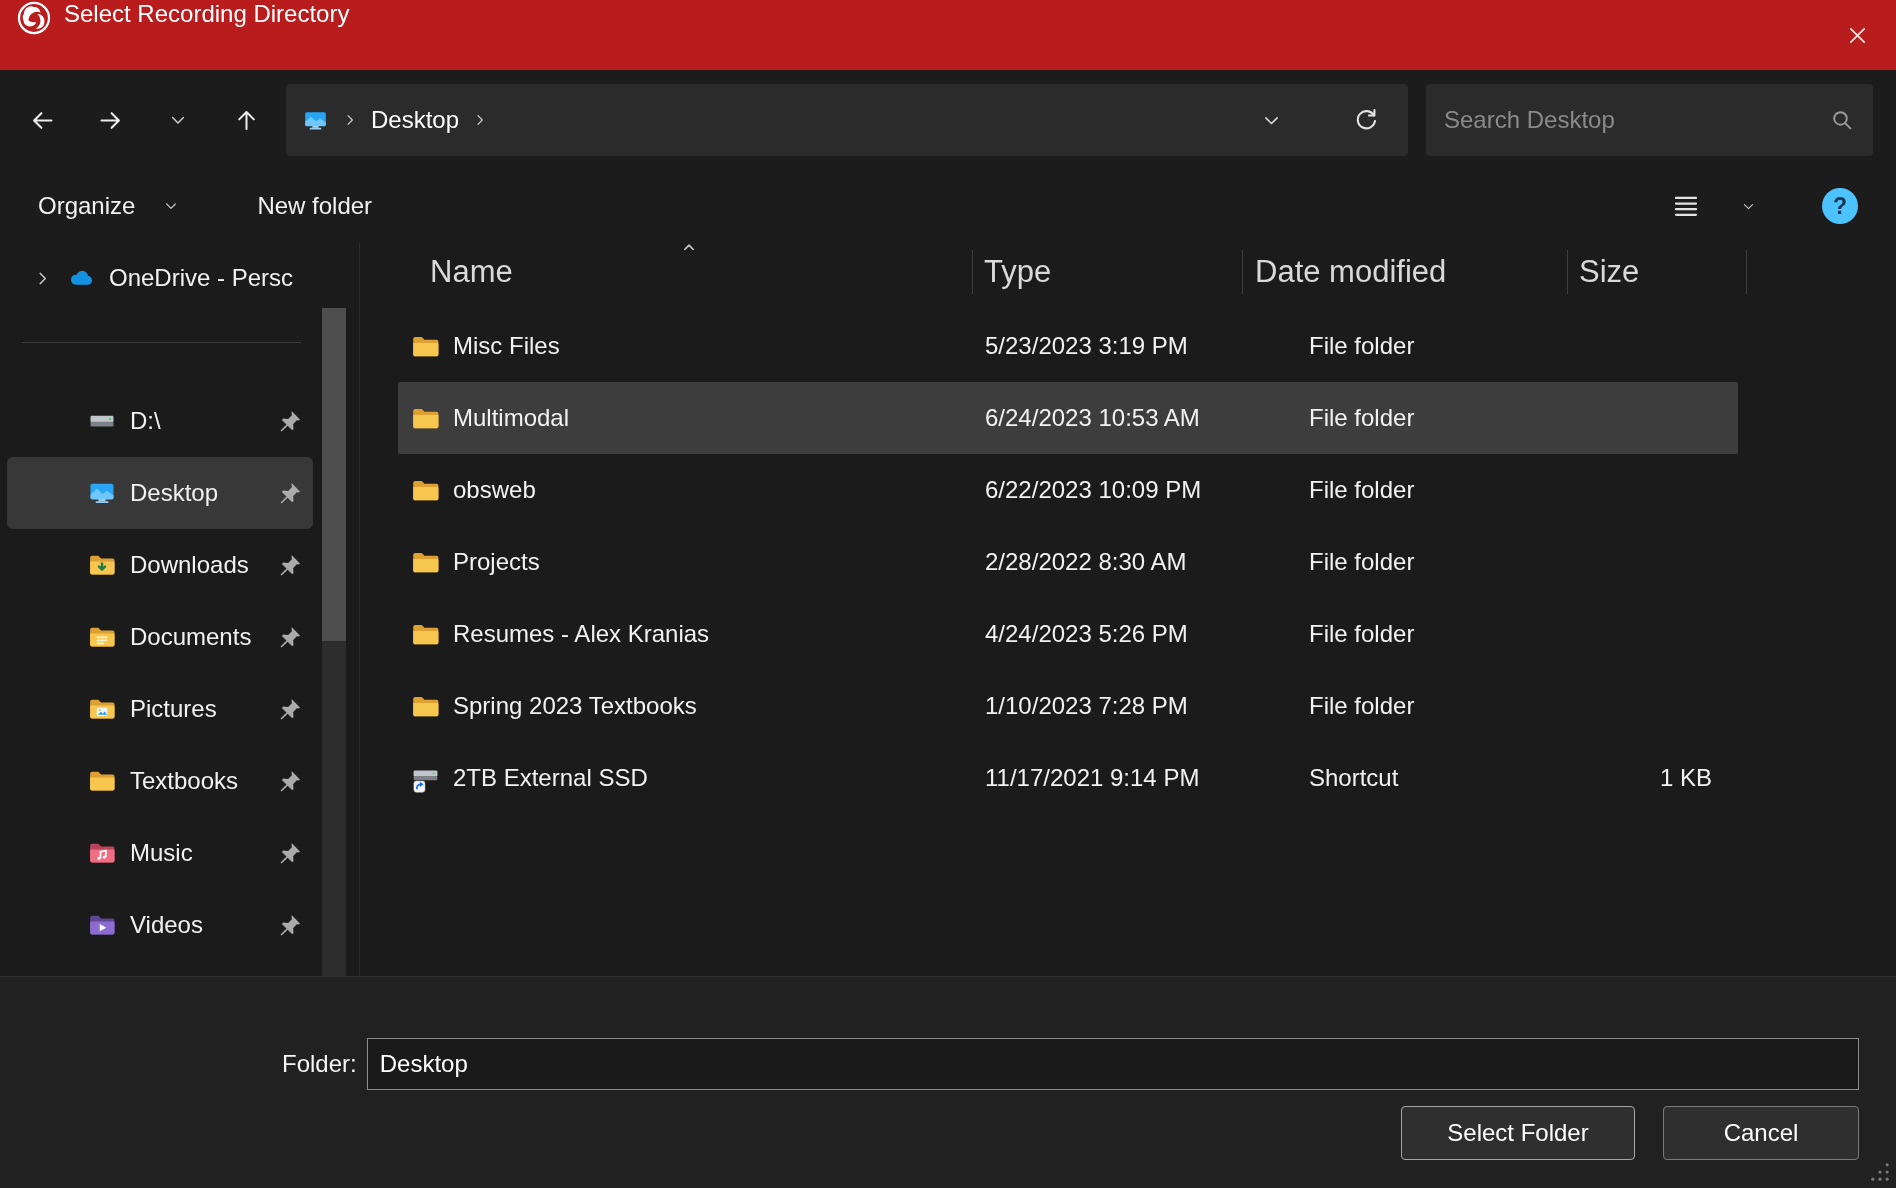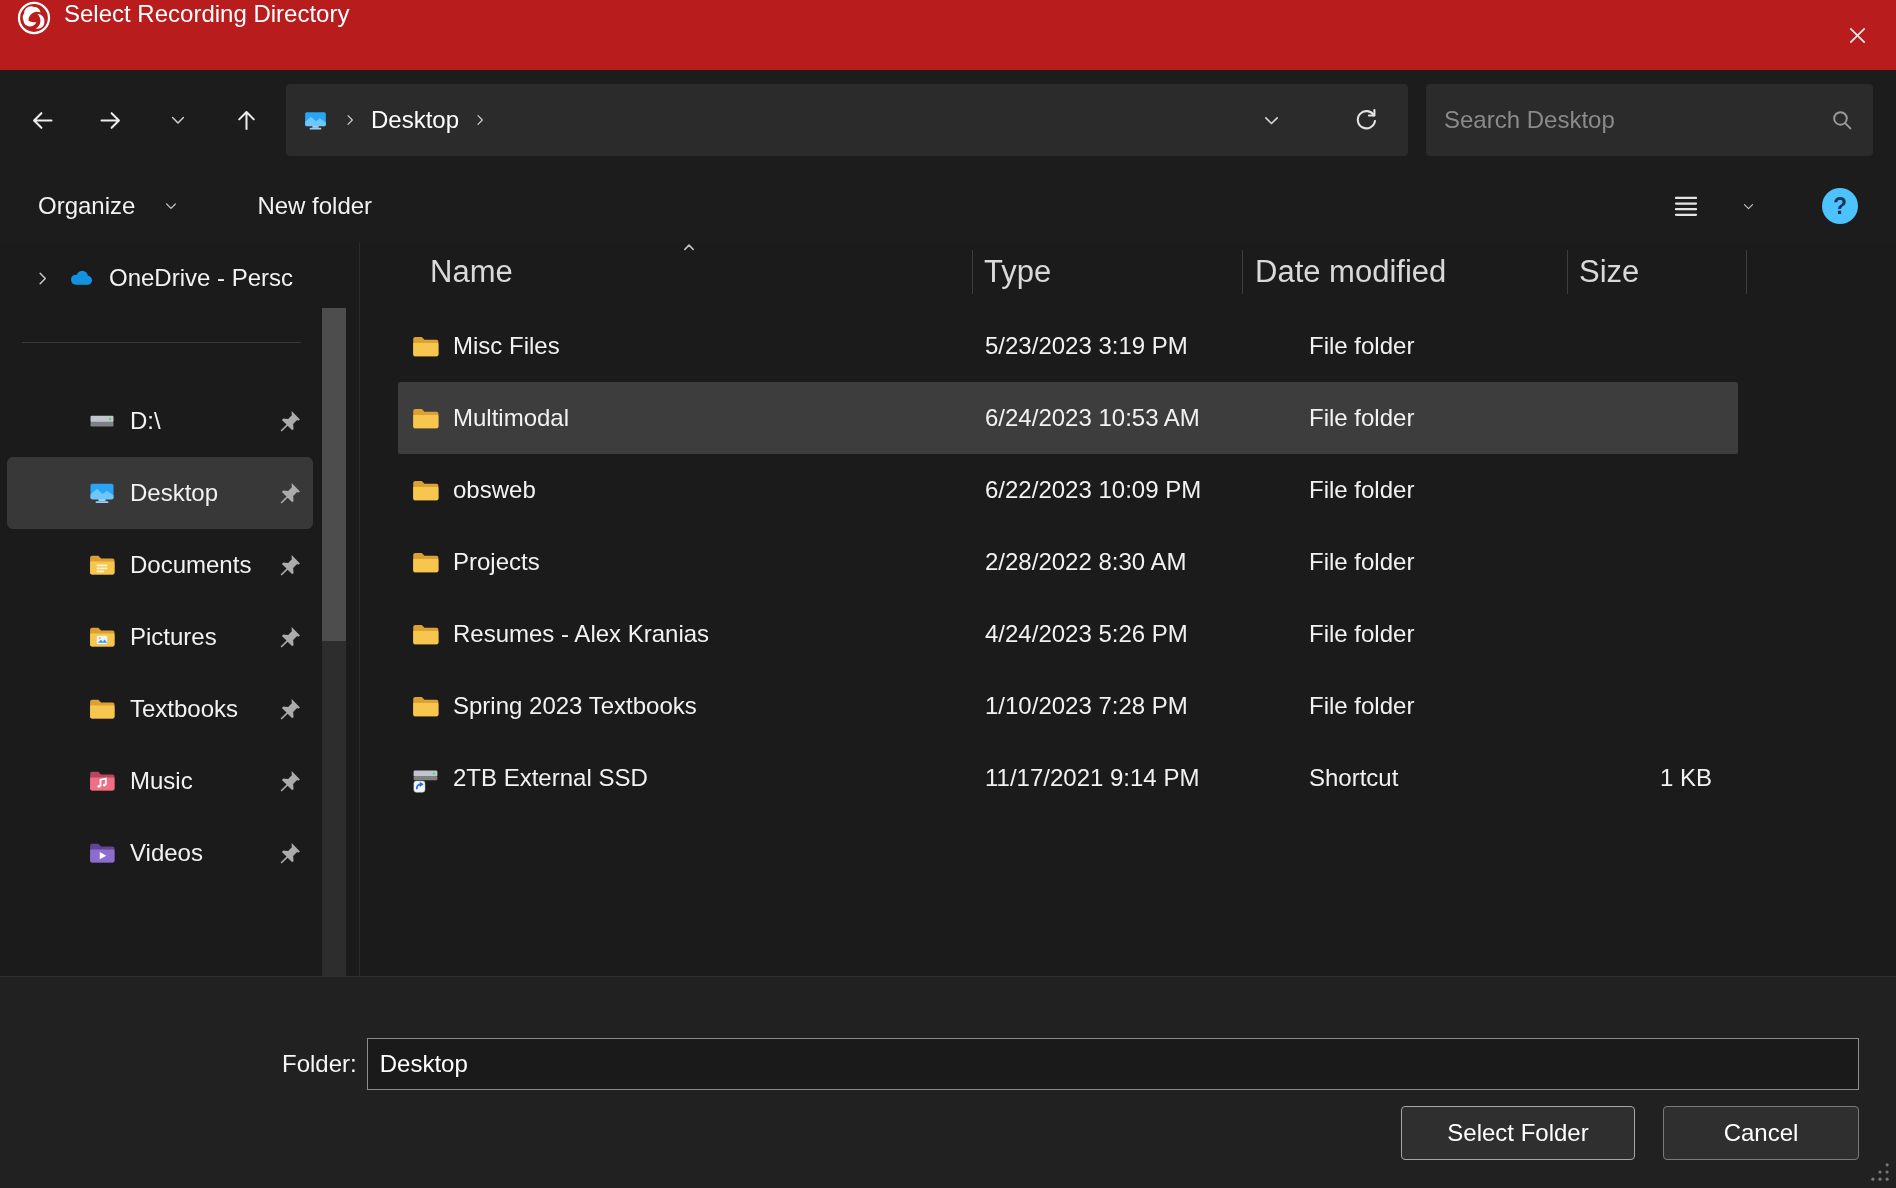--- a/index.html
+++ b/index.html
@@ -284,20 +284,35 @@
               </svg>
             </span>
             <span>Desktop</span>
             <span class="pin" data-icon="pin">
               <svg viewBox="0 0 24 24">
                 <path d="M13.5 2.8 21.2 10.5l-1.2 1.1-1.7-.2-3.4 3.4.4 4.6-1.2 1.2-4.3-4.3-5.5 5.5-1-1 5.5-5.5-4.3-4.3 1.2-1.2 4.6.4 3.4-3.4-.2-1.7Z" fill="#ababab"></path>
               </svg>
             </span>
           </div>
 
+          <div class="tree-item pinned">
+            <span class="nicon" data-icon="folder-downloads">
+              <svg viewBox="0 0 24 24">
+                <path d="M2.5 6.2c0-.9.7-1.6 1.6-1.6h5l2.1 2.1h9.2c.9 0 1.6.7 1.6 1.6V18c0 .9-.7 1.6-1.6 1.6H4.1c-.9 0-1.6-.7-1.6-1.6Z" fill="#dda032"></path>
+                <path d="M2.5 9.2h18.7c.7 0 .8.5.8 1V18c0 .9-.7 1.6-1.6 1.6H4.1c-.9 0-1.6-.7-1.6-1.6Z" fill="#f6c64e"></path>
+                <path d="M12 10.8v4.8M9.6 13.3 12 15.7l2.4-2.4" fill="none" stroke="#1e7a46" stroke-width="1.9" stroke-linecap="round" stroke-linejoin="round"></path>
+              </svg>
+            </span>
+            <span>Downloads</span>
+            <span class="pin" data-icon="pin">
+              <svg viewBox="0 0 24 24">
+                <path d="M13.5 2.8 21.2 10.5l-1.2 1.1-1.7-.2-3.4 3.4.4 4.6-1.2 1.2-4.3-4.3-5.5 5.5-1-1 5.5-5.5-4.3-4.3 1.2-1.2 4.6.4 3.4-3.4-.2-1.7Z" fill="#ababab"></path>
+              </svg>
+            </span>
+          </div>
 
           <div class="tree-item pinned">
             <span class="nicon" data-icon="folder-documents">
               <svg viewBox="0 0 24 24">
                 <path d="M2.5 6.2c0-.9.7-1.6 1.6-1.6h5l2.1 2.1h9.2c.9 0 1.6.7 1.6 1.6V18c0 .9-.7 1.6-1.6 1.6H4.1c-.9 0-1.6-.7-1.6-1.6Z" fill="#dda032"></path>
                 <path d="M2.5 9.2h18.7c.7 0 .8.5.8 1V18c0 .9-.7 1.6-1.6 1.6H4.1c-.9 0-1.6-.7-1.6-1.6Z" fill="#f6c64e"></path>
                 <path d="M8.3 12.2h7.4M8.3 14.6h7.4M8.3 17h4.8" fill="none" stroke="#fdf3d0" stroke-width="1.4" stroke-linecap="round"></path>
               </svg>
             </span>
             <span>Documents</span>

